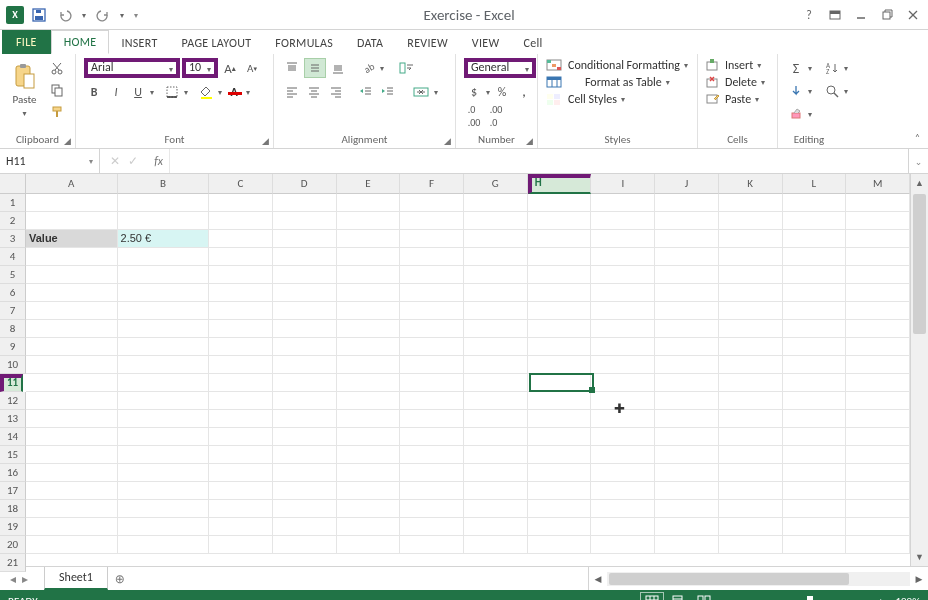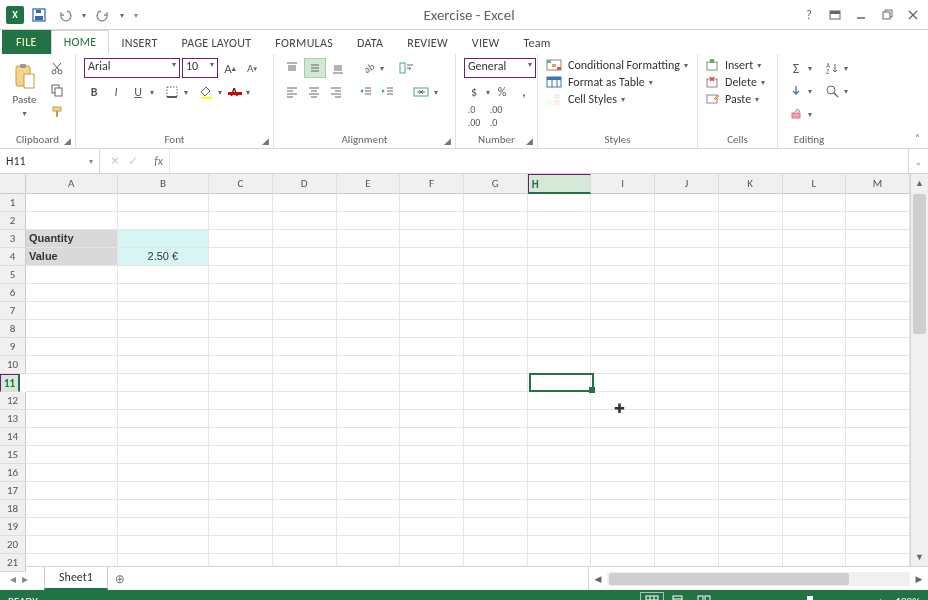--- a/index.html
+++ b/index.html
@@ -25,21 +25,21 @@
 .ribbon { height: 95px; background: #fff; border-bottom: 1px solid #d4d4d4; display: flex; position: relative; }
 .rg { border-right: 1px solid #e1e1e1; padding: 4px 8px 2px 8px; display: flex; flex-direction: column; justify-content: space-between; }
 .rg-body { display: flex; align-items: flex-start; gap: 6px; }
 .rg-label { text-align: center; font-size: 11px; color: #666; padding-top: 2px; position: relative; }
 .rg-label .launcher { position: absolute; right: -4px; bottom: 0; font-size: 9px; color: #777; }
 .btn { display: inline-flex; align-items: center; justify-content: center; padding: 2px 3px; min-width: 20px; height: 20px; color: #555; cursor: pointer; }
 .btn.big { flex-direction: column; height: auto; padding: 3px 4px; gap: 2px; font-size: 11px; }
 .btn.big .bicon { width: 30px; height: 30px; display: flex; align-items: center; justify-content: center; }
 .stack { display: flex; flex-direction: column; gap: 2px; }
 .row { display: flex; align-items: center; gap: 2px; }
-.sel { height: 20px; font-size: 12px; border: 1px solid #701a75; background: #fff; padding: 0 3px; display: inline-flex; align-items: flex-start; justify-content: space-between; gap: 4px; }
+.sel { height: 20px; font-size: 12px; border: 4px solid #701a75; background: #fff; padding: 0 3px; display: inline-flex; align-items: flex-end; justify-content: space-between; gap: 4px; }
 .caret { font-size: 8px; color: #666; }
 .collapse-caret { position: absolute; right: 8px; bottom: 4px; font-size: 10px; color: #666; }
 
 
 .namebox-row { height: 25px; border-bottom: 1px solid #d4d4d4; display: flex; align-items: stretch; }
 .namebox { width: 100px; border-right: 1px solid #d4d4d4; display: flex; align-items: center; padding: 0 6px; justify-content: space-between; }
 .nb-caret { font-size: 8px; color: #888; }
 .fx-btns { display: flex; align-items: center; gap: 8px; padding: 0 10px; color: #aaa; }
 .fx-label { font-style: italic; color: #777; padding: 0 6px; display: flex; align-items: center; }
 .formula-input { flex: 1; border: none; border-left: 1px solid #e8e8e8; padding: 0 6px; }
@@ -53,21 +53,21 @@
 .grid-main { flex: 1; position: relative; overflow: hidden; }
 .colhdrs { height: 20px; display: flex; background: #f0f0f0; }
 .colhdr { width: 64px; border-right: 1px solid #ddd; border-bottom: 1px solid #ccc; text-align: center; font-size: 11px; line-height: 19px; color: #555; }
 .colhdr.wide { width: 92px; }
 .colhdr.sel { background: #d6e9d8; border-bottom: 2px solid #217346; font-weight: 600; color: #217346; }
 .cells { position: relative; }
 .cellrow { display: flex; height: 18px; }
 .cell { width: 64px; border-right: 1px solid #e5e5e5; border-bottom: 1px solid #e5e5e5; font-size: 11px; padding: 0 3px; line-height: 17px; overflow: hidden; white-space: nowrap; font-family: Arial, sans-serif; }
 .cell.wide { width: 92px; }
 .cell.labelA { background: #d9d9d9; font-weight: bold; }
-.cell.valB { background: #d7f5f3; text-align: center; }
+.cell.valB { background: #d7f5f3; text-align: left; }
 .rowhdr.sel { background: #d6e9d8; border-right: 2px solid #217346; color: #217346; font-weight: 600; }
 .sel-box { position: absolute; border: 2px solid #217346; background: transparent; pointer-events: none; }
 .sel-handle { position: absolute; width: 6px; height: 6px; background: #217346; right: -3px; bottom: -3px; }
 .vscroll { width: 18px; background: #f0f0f0; border-left: 1px solid #d4d4d4; display: flex; flex-direction: column; }
 .vscroll .arrow { height: 18px; text-align: center; font-size: 9px; color: #666; line-height: 17px; }
 .vscroll .track { flex: 1; position: relative; }
 .vscroll .thumb { position: absolute; left: 2px; right: 2px; top: 2px; height: 140px; background: #cfcfcf; border-radius: 2px; }
 
 
 .sheetbar { height: 24px; border-top: 1px solid #d4d4d4; display: flex; align-items: stretch; }
@@ -153,21 +153,21 @@
 
 <div class="ribbon-tabs">
   <div class="ribbon-tab file">FILE</div>
   <div class="ribbon-tab active">HOME</div>
   <div class="ribbon-tab">INSERT</div>
   <div class="ribbon-tab">PAGE LAYOUT</div>
   <div class="ribbon-tab">FORMULAS</div>
   <div class="ribbon-tab">DATA</div>
   <div class="ribbon-tab">REVIEW</div>
   <div class="ribbon-tab">VIEW</div>
-  <div class="ribbon-tab" style="text-transform:none">Team</div>
+  <div class="ribbon-tab" style="text-transform:none">Cell</div>
 </div>
 
 <div class="ribbon">
 
   <div class="rg" style="width:76px">
     <div class="rg-body">
       <div class="btn big">
         <span class="bicon">
             <svg width="26" height="28" viewBox="0 0 26 28">
               <rect x="4" y="4" width="14" height="20" rx="2" fill="#f6d58a" stroke="#c59b3f"></rect>
@@ -377,21 +377,21 @@
           <span style="margin-left:4px">Conditional Formatting</span>
           <span class="caret" style="margin-left:2px">▾</span>
         </div>
       <div class="row">
           <svg width="16" height="14" viewBox="0 0 16 14">
             <rect x="1" y="2" width="14" height="10" fill="none" stroke="#3a76b1"></rect>
             <rect x="1" y="2" width="14" height="3" fill="#3a76b1"></rect>
             <line x1="6" y1="2" x2="6" y2="12" stroke="#3a76b1"></line>
             <line x1="11" y1="2" x2="11" y2="12" stroke="#3a76b1"></line>
           </svg>
-          <span style="margin-left:4px">Format as Table</span>
+          <span style="margin-left:21px">Format as Table</span>
           <span class="caret" style="margin-left:2px">▾</span>
         </div>
       <div class="row">
           <svg width="16" height="14" viewBox="0 0 16 14">
             <rect x="1" y="2" width="6" height="5" fill="#ffe"></rect>
             <rect x="8" y="2" width="6" height="5" fill="#eef"></rect>
             <rect x="1" y="8" width="6" height="5" fill="#efe"></rect>
             <rect x="8" y="8" width="6" height="5" fill="#fee"></rect>
           </svg>
           <span style="margin-left:4px">Cell Styles</span>
@@ -539,35 +539,20 @@
           <div class="cell"></div>
           <div class="cell"></div>
           <div class="cell"></div>
           <div class="cell"></div>
           <div class="cell"></div>
           <div class="cell"></div>
           <div class="cell"></div>
           <div class="cell"></div>
         </div>
         <div class="cellrow">
-          <div class="cell wide labelA">Quantity</div>
-          <div class="cell wide valB"></div>
-          <div class="cell"></div>
-          <div class="cell"></div>
-          <div class="cell"></div>
-          <div class="cell"></div>
-          <div class="cell"></div>
-          <div class="cell"></div>
-          <div class="cell"></div>
-          <div class="cell"></div>
-          <div class="cell"></div>
-          <div class="cell"></div>
-          <div class="cell"></div>
-        </div>
-        <div class="cellrow">
           <div class="cell wide labelA">Value</div>
           <div class="cell wide valB">2.50 €</div>
           <div class="cell"></div>
           <div class="cell"></div>
           <div class="cell"></div>
           <div class="cell"></div>
           <div class="cell"></div>
           <div class="cell"></div>
           <div class="cell"></div>
           <div class="cell"></div>

